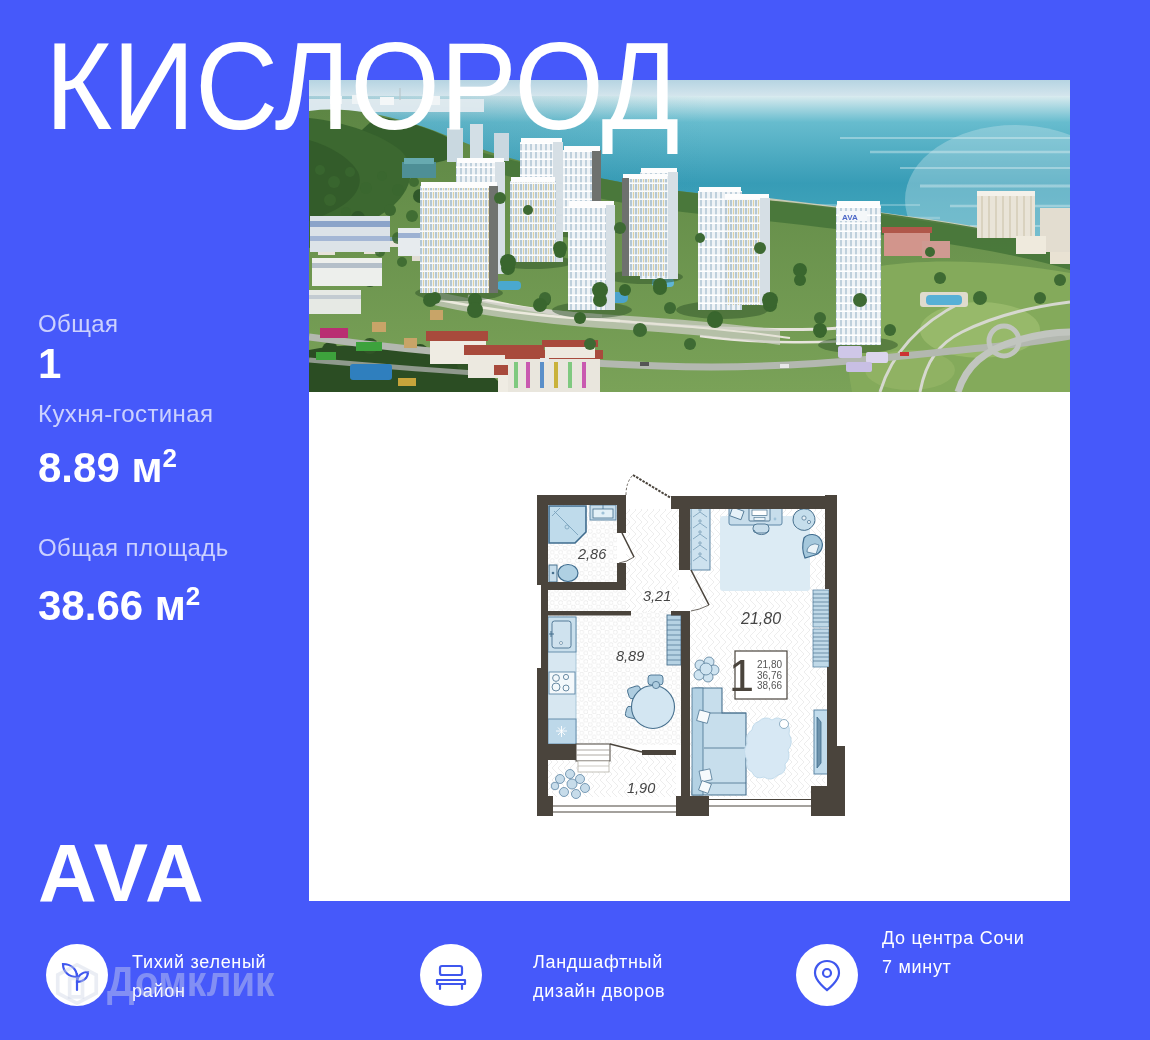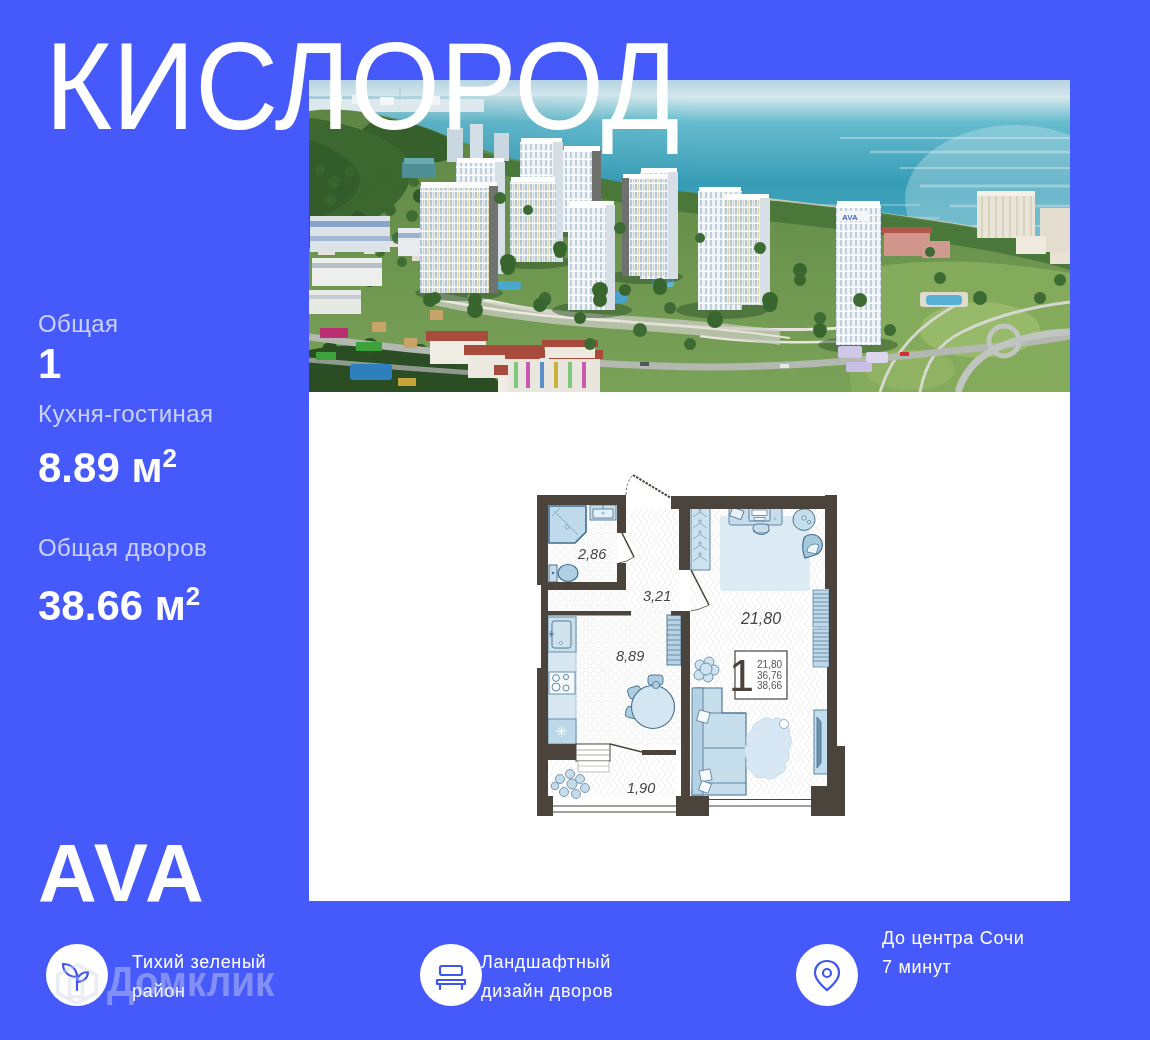--- a/index.html
+++ b/index.html
@@ -367,21 +367,21 @@
 <div class="abs" id="title" style="left:45px;top:24px;color:#fff;font-size:124px;line-height:1;white-space:nowrap;transform:scaleX(0.93);transform-origin:left top">КИСЛОРОД</div>
 
 <div class="abs lbl" style="left:38px;top:310px">Общая</div>
 
 <div class="abs val" style="left:38px;top:340px">1</div>
 
 <div class="abs lbl" style="left:38px;top:400px">Кухня-гостиная</div>
 
 <div class="abs val" style="left:38px;top:443px">8.89 м<sup style="font-size:26px">2</sup></div>
 
-<div class="abs lbl" style="left:38px;top:534px">Общая дворов</div>
+<div class="abs lbl" style="left:38px;top:534px">Общая площадь</div>
 
 <div class="abs val" style="left:38px;top:581px">38.66 м<sup style="font-size:26px">2</sup></div>
 
 <div class="abs" style="left:309px;top:392px;width:761px;height:509px;background:#fff"></div>
 
 <svg class="abs" style="left:520px;top:460px" width="360" height="380" viewBox="520 460 360 380">
 <defs>
 <pattern id="herr" width="12" height="12" patternUnits="userSpaceOnUse" patternTransform="rotate(90)">
 <path d="M0,12 L6,6 L12,12" fill="none" stroke="#e8e8e8" stroke-width="0.8"></path>
 <path d="M0,6 L6,0 L12,6" fill="none" stroke="#e8e8e8" stroke-width="0.8"></path>
@@ -648,21 +648,21 @@
 
 <svg class="abs" style="left:420px;top:944px" width="62" height="62" viewBox="0 0 62 62">
 <circle cx="31" cy="31" r="31" fill="#fff"></circle>
 <g fill="none" stroke="#3f57ee" stroke-width="2.2" stroke-linecap="round" stroke-linejoin="round">
 <rect x="20" y="22" width="22" height="9" rx="2"></rect>
 <path d="M17,36 h28 v4 h-28 z"></path>
 <path d="M20,40 v5 M42,40 v5"></path>
 </g>
 </svg>
 
-<div class="abs feat" style="left:481px;top:948px">Ландшафтный<br>дизайн дворов</div>
+<div class="abs feat" style="left:533px;top:948px">Ландшафтный<br>дизайн дворов</div>
 
 <svg class="abs" style="left:796px;top:944px" width="62" height="62" viewBox="0 0 62 62">
 <circle cx="31" cy="31" r="31" fill="#fff"></circle>
 <g fill="none" stroke="#3f57ee" stroke-width="2.2">
 <path d="M31,17 c-7,0 -12,5 -12,12 c0,8 12,17 12,17 s12,-9 12,-17 c0,-7 -5,-12 -12,-12 z"></path>
 <circle cx="31" cy="29" r="4"></circle>
 </g>
 </svg>
 
 <div class="abs feat" style="left:882px;top:924px">До центра Сочи<br>7 минут</div>

